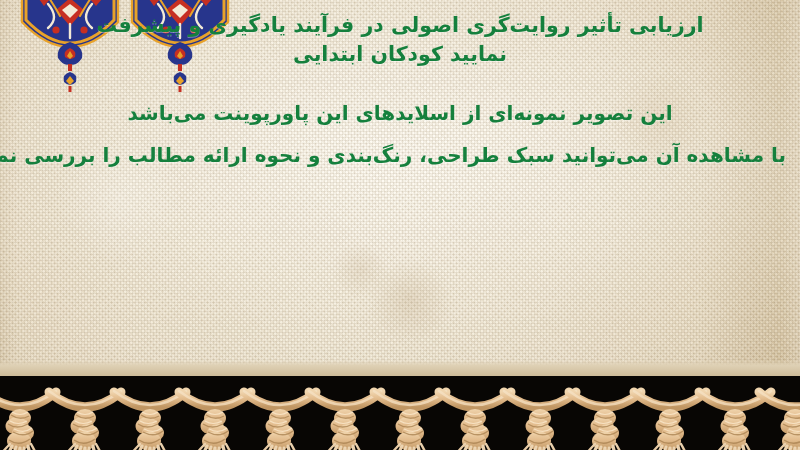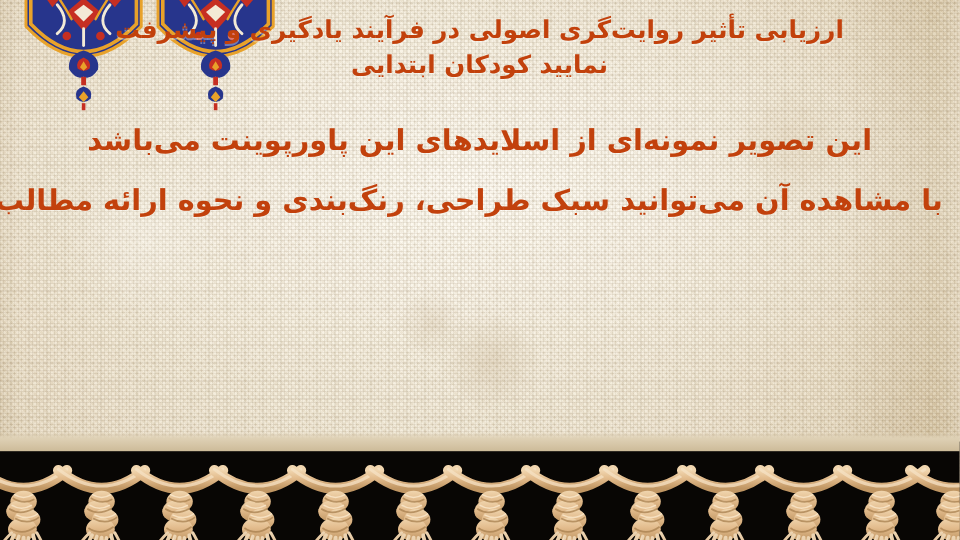--- a/index.html
+++ b/index.html
@@ -116,33 +116,33 @@
   }
 
   
   .text-block {
     position: absolute;
     left: 0;
     right: 0;
     top: 0;
     padding: 0 14px;
     text-align: center;
-    color: #c2410c;
+    color: #15803d;
   }
   .title {
     margin-top: 11px;
     font-size: 20.5px;
     font-weight: 700;
     line-height: 1.42;
     letter-spacing: 0px;
     text-shadow: 0 1px 0 rgba(255,255,255,0.35);
   }
   .body {
     margin-top: 24px;
-    font-size: 24px;
+    font-size: 20px;
     font-weight: 600;
     line-height: 2.08;
     text-shadow: 0 1px 0 rgba(255,255,255,0.30);
   }
   .body .line { display: block; white-space: nowrap; }
 </style>
 </head>
 <body>
 
 <div id="slide">

